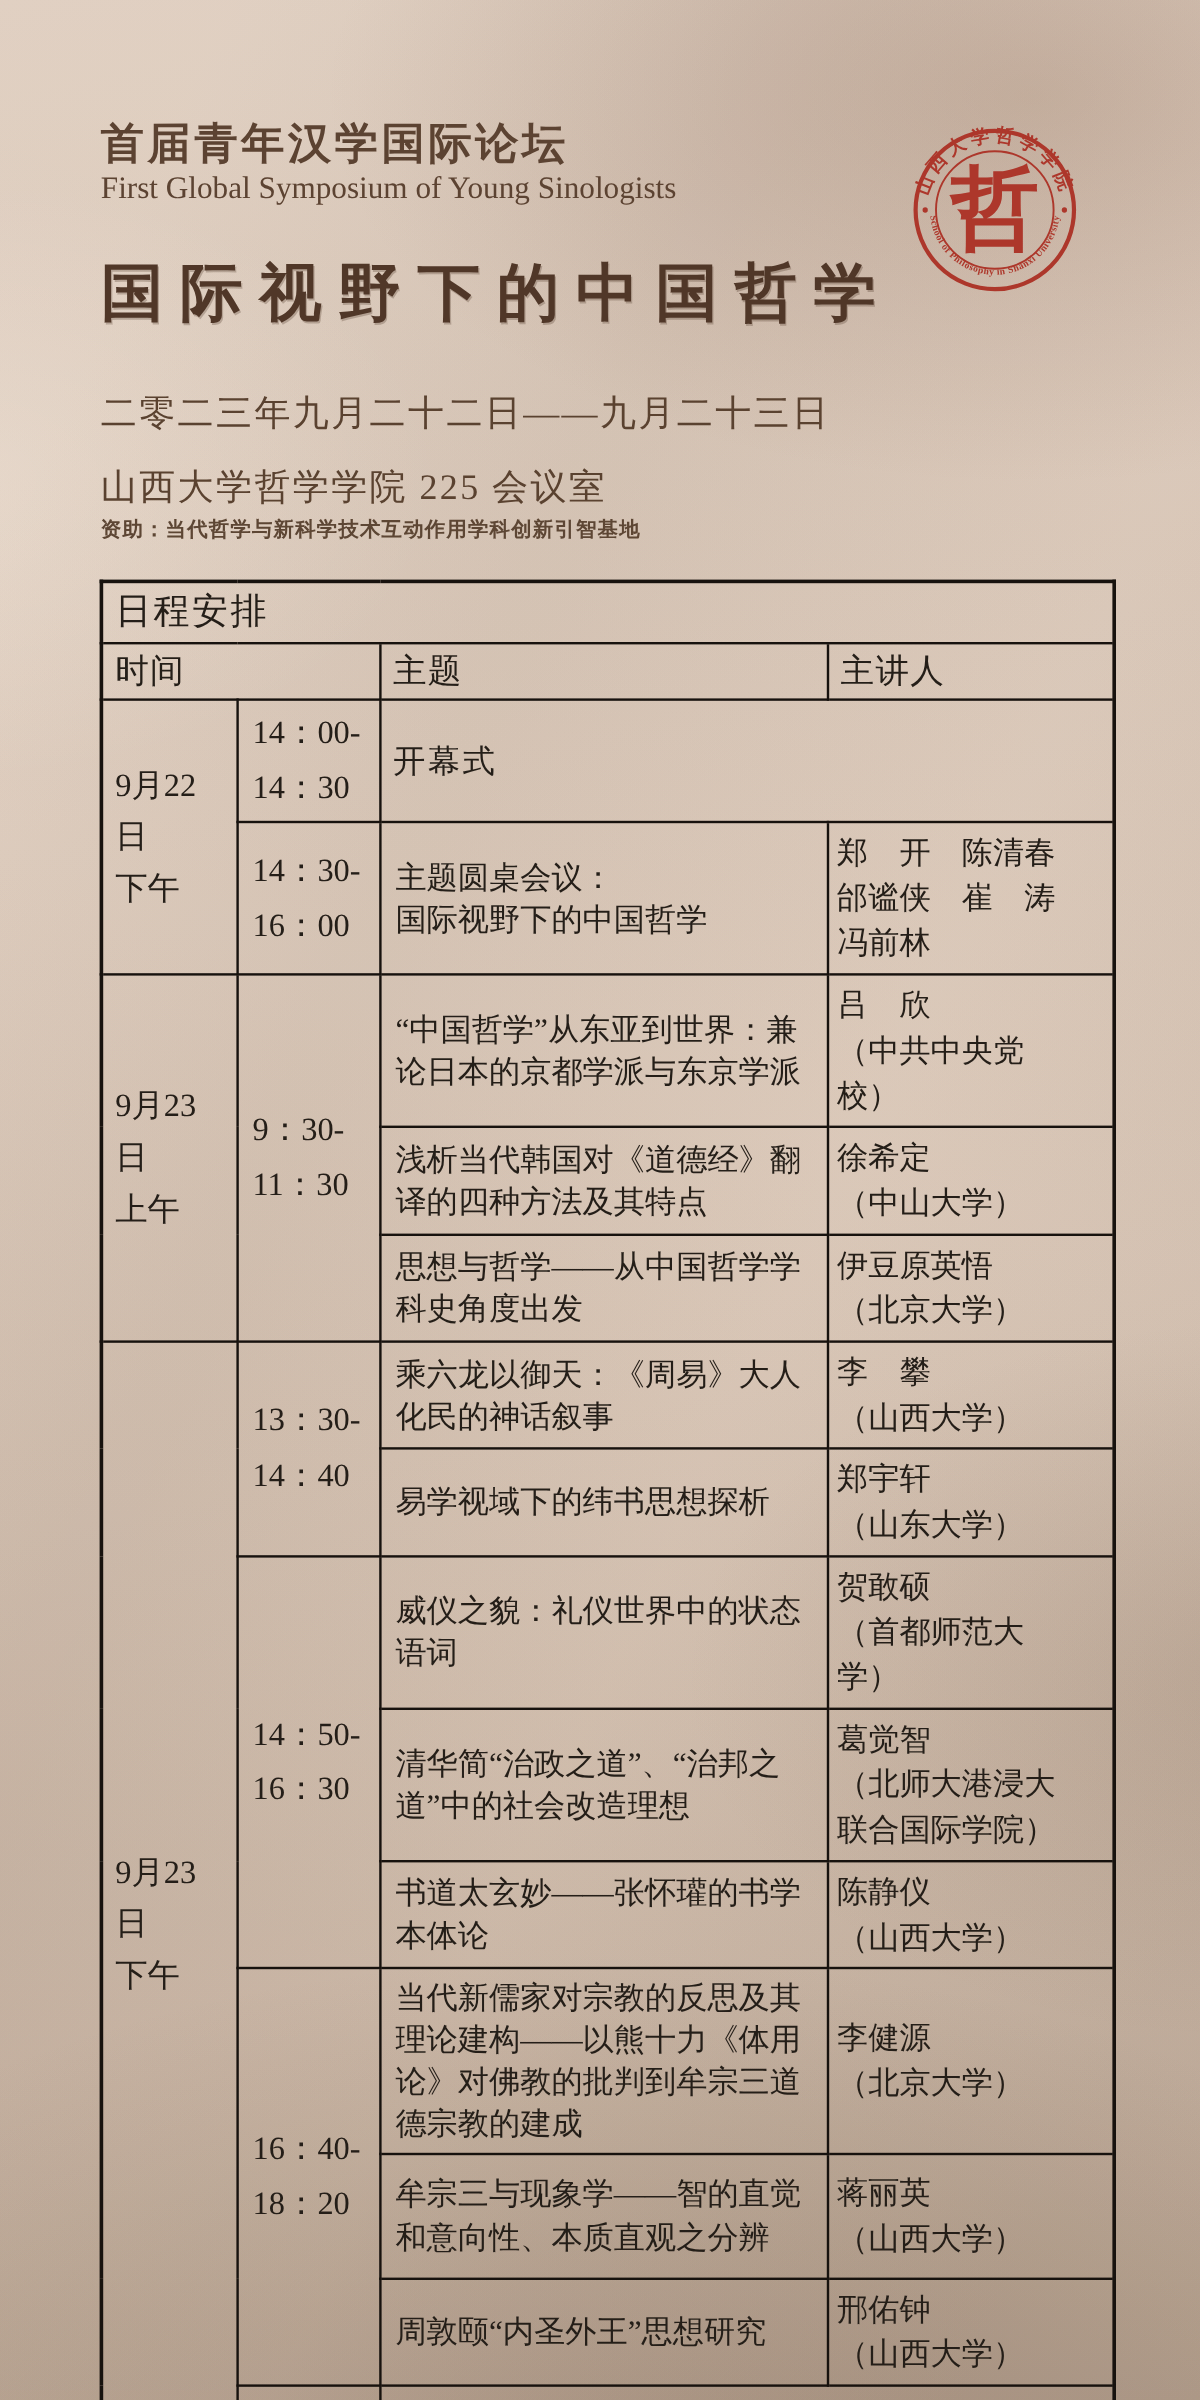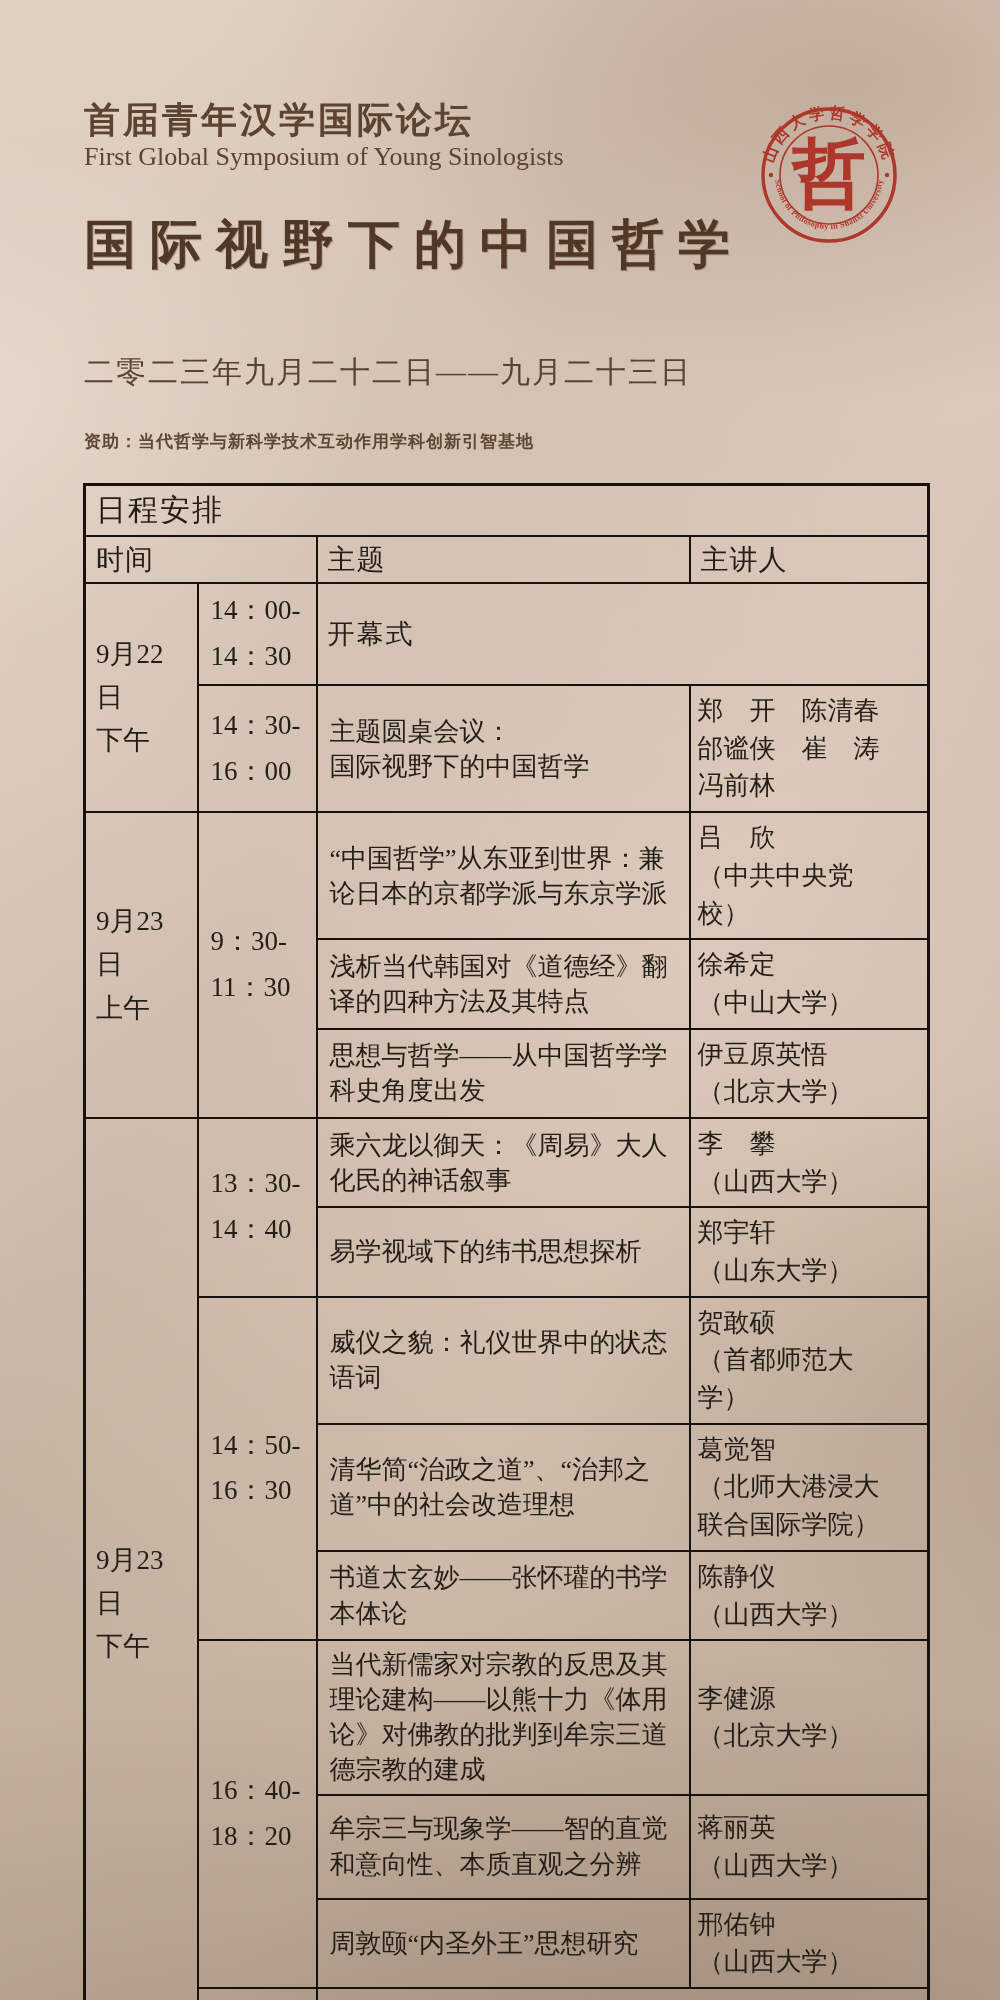--- a/index.html
+++ b/index.html
@@ -17,21 +17,21 @@
     background:
       linear-gradient(115deg, rgba(255,255,255,0.05) 0 10%, rgba(0,0,0,0.03) 34% 36%, rgba(255,255,255,0.04) 60%, rgba(0,0,0,0.04) 90%),
       linear-gradient(200deg, rgba(0,0,0,0.02) 0 20%, rgba(255,255,255,0.04) 45%, rgba(0,0,0,0.03) 80%);
   }
   .forum-zh{position:absolute;left:84px;top:96px;font-size:36px;font-weight:bold;
     color:#5c4332;letter-spacing:3px;font-family:Liberation Mono, monospace;}
   .forum-en{position:absolute;left:84px;top:142px;font-size:26px;color:#5c4332;}
   .main-title{position:absolute;left:84px;top:210px;margin:0;font-size:52px;font-weight:bold;
     color:#503728;letter-spacing:14px;white-space:nowrap;
     text-shadow:1px 1px 0 rgba(60,35,20,0.25);}
-  .date-line{position:absolute;left:84px;top:352px;font-size:30px;color:#5a4230;letter-spacing:2px;}
+  .date-line{position:absolute;left:84px;top:324px;font-size:30px;color:#5a4230;letter-spacing:2px;}
   .venue-line{position:absolute;left:84px;top:386px;font-size:30px;color:#5a4230;letter-spacing:2px;}
   .funding-line{position:absolute;left:84px;top:430px;font-size:17px;font-weight:bold;color:#5d4634;letter-spacing:1px;}
   .seal{position:absolute;left:754px;top:100px;}
 
   table.schedule{
     position:absolute; left:83px; top:483px; width:844px;
     border-collapse:collapse; table-layout:fixed;
     color:#241e18;
   }
   .schedule th,.schedule td{
@@ -71,20 +71,21 @@
     <text font-size="8" font-weight="bold" fill="#ad372b" letter-spacing="0.4">
       <textPath href="#sealBottomArc" startOffset="50%" text-anchor="middle">School of Philosophy in Shanxi University</textPath>
     </text>
     <circle cx="17" cy="75" r="2.2" fill="#ad372b"></circle>
     <circle cx="133" cy="75" r="2.2" fill="#ad372b"></circle>
     <text x="75" y="99" font-size="74" font-weight="bold" fill="#ad372b" text-anchor="middle">哲</text>
   </svg>
 
   <h1 class="main-title">国际视野下的中国哲学</h1>
   <div class="date-line">二零二三年九月二十二日——九月二十三日</div>
+  <div class="venue-line">山西大学哲学学院 225 会议室</div>
   <div class="funding-line">资助：当代哲学与新科学技术互动作用学科创新引智基地</div>
 
   <table class="schedule">
     <colgroup>
       <col style="width:113px">
         <col style="width:119px">
         <col style="width:373px">
         <col style="width:239px">
     </colgroup>
     <tbody>

